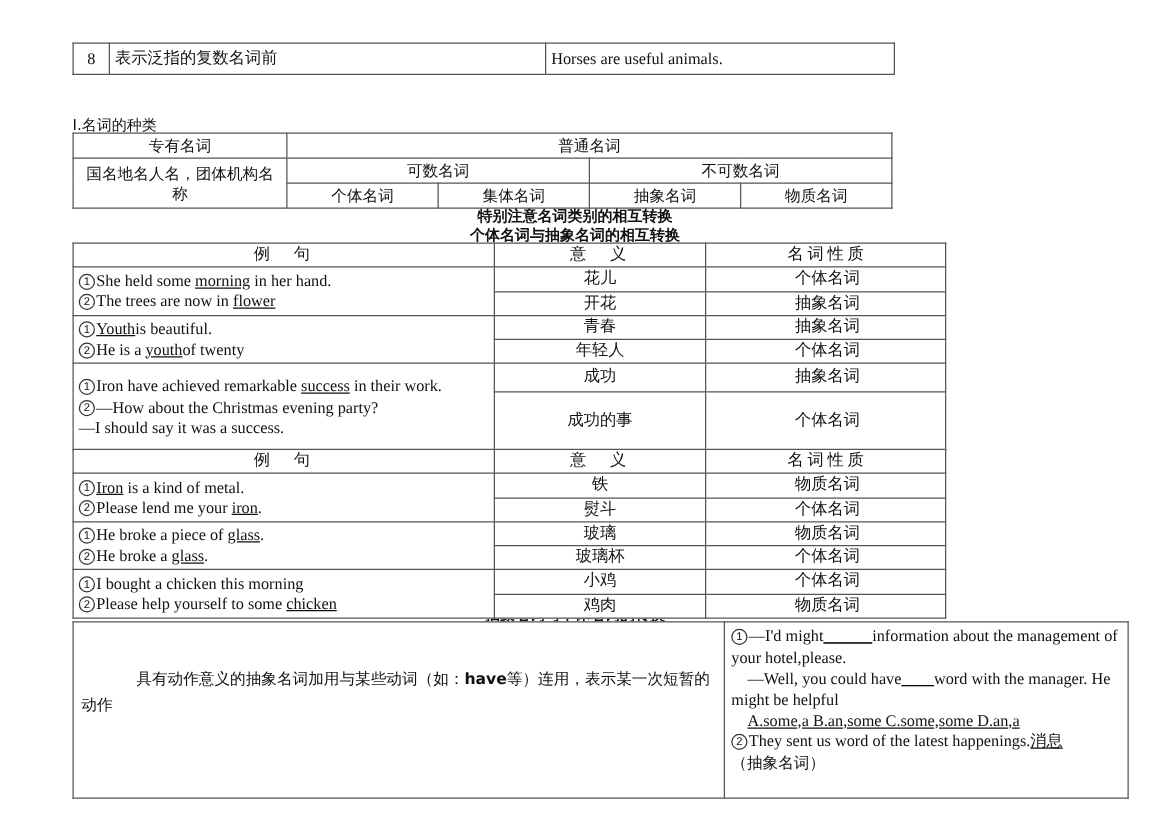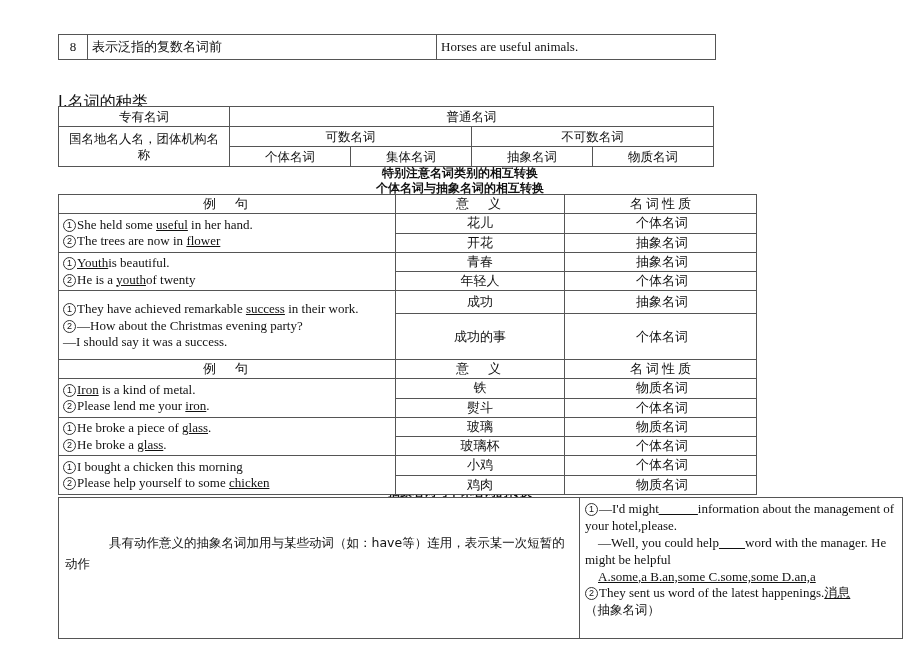--- a/index.html
+++ b/index.html
@@ -58,21 +58,21 @@
     font-family: "DejaVu Sans", "Liberation Sans", sans-serif;
     font-weight: bold;
     font-size: 15px;
     letter-spacing: 1px;
   }
 
   
   #sub-title {
     left: 58px; top: 92px;
     font-family: "DejaVu Sans", "Liberation Sans", sans-serif;
-    font-size: 16px;
+    font-size: 12px;
   }
 
   
   #t-class { left: 58px; top: 106px; width: 656px; }
   #t-class td { height: 17px; font-size: 12.5px; }
 
   
   .caption {
     width: 920px; left: 0;
     text-align: center;
@@ -118,21 +118,21 @@
     border: 1px solid #333;
     border-radius: 50%;
     width: 11px; height: 11px;
     line-height: 11px;
     text-align: center;
     font-size: 9px;
     margin-right: 1px;
     vertical-align: 1px;
     font-family: "Liberation Sans", sans-serif;
   }
-  .bold { font-weight: normal; }
+  .bold { font-weight: bold; }
 </style>
 </head>
 <body>
 
 <div id="page">
 
   <table class="doc blk" id="t-top">
     <tbody>
         <tr>
       <td class="num">8</td>
@@ -172,21 +172,21 @@
   <table class="doc blk t-ex" id="t-ex1">
     <tbody>
         <tr>
       <td class="ex hdr cn">例　句</td>
       <td class="mean hdr cn">意　义</td>
       <td class="kind hdr cn">名词性质</td>
     </tr>
 
     <tr>
       <td class="ex grp" rowspan="2">
-        <div><span class="circ">1</span><span>She held some </span><span class="u">useful</span><span> in her hand.</span></div>
+        <div><span class="circ">1</span><span>She held some </span><span class="u">morning</span><span> in her hand.</span></div>
         <div><span class="circ">2</span><span>The trees are now in </span><span class="u">flower</span><span></span></div>
       </td>
       <td class="mean cn grp">花儿</td>
       <td class="kind cn grp">个体名词</td>
     </tr>
     <tr>
       <td class="mean cn">开花</td>
       <td class="kind cn">抽象名词</td>
     </tr>
 
@@ -198,21 +198,21 @@
       <td class="mean cn grp">青春</td>
       <td class="kind cn grp">抽象名词</td>
     </tr>
     <tr>
       <td class="mean cn">年轻人</td>
       <td class="kind cn">个体名词</td>
     </tr>
 
     <tr>
       <td class="ex grp" rowspan="2">
-        <div><span class="circ">1</span><span>They have achieved remarkable </span><span class="u">success</span><span> in their work.</span></div>
+        <div><span class="circ">1</span><span>Iron have achieved remarkable </span><span class="u">success</span><span> in their work.</span></div>
         <div><span class="circ">2</span><span>—How about the Christmas evening party?</span></div>
         <div><span>—I should say it was a success.</span></div>
       </td>
       <td class="mean cn grp" style="height:20px">成功</td>
       <td class="kind cn grp">抽象名词</td>
     </tr>
     <tr>
       <td class="mean cn" style="height:44px">成功的事</td>
       <td class="kind cn">个体名词</td>
     </tr>
@@ -269,21 +269,21 @@
     </table>
 
   <table class="doc blk" id="t-bot">
     <tbody>
         <tr>
       <td class="rule">
         <div class="rule-body"><span>具有动作意义的抽象名词加用与某些动词（如：</span><span class="bold">have</span><span>等）连用，表示某一次短暂的动作</span></div>
       </td>
       <td class="quiz">
         <div class="quiz-line"><span class="circ">1</span><span>—I'd might</span><span class="blank">______</span><span>information about the management of your hotel,please.</span></div>
-        <div class="quiz-line">　<span>—Well, you could help</span><span class="blank">____</span><span>word with the manager. He might be helpful</span></div>
+        <div class="quiz-line">　<span>—Well, you could have</span><span class="blank">____</span><span>word with the manager. He might be helpful</span></div>
         <div class="quiz-line">　<span class="u">A.some,a B.an,some  C.some,some  D.an,a</span></div>
         <div class="quiz-line"><span class="circ">2</span><span>They sent us word of the latest happenings.</span><span class="u">消息</span></div>
         <div class="quiz-line cn">（抽象名词）</div>
       </td>
     </tr>
   </tbody>
     </table>
 
 </div>
 

